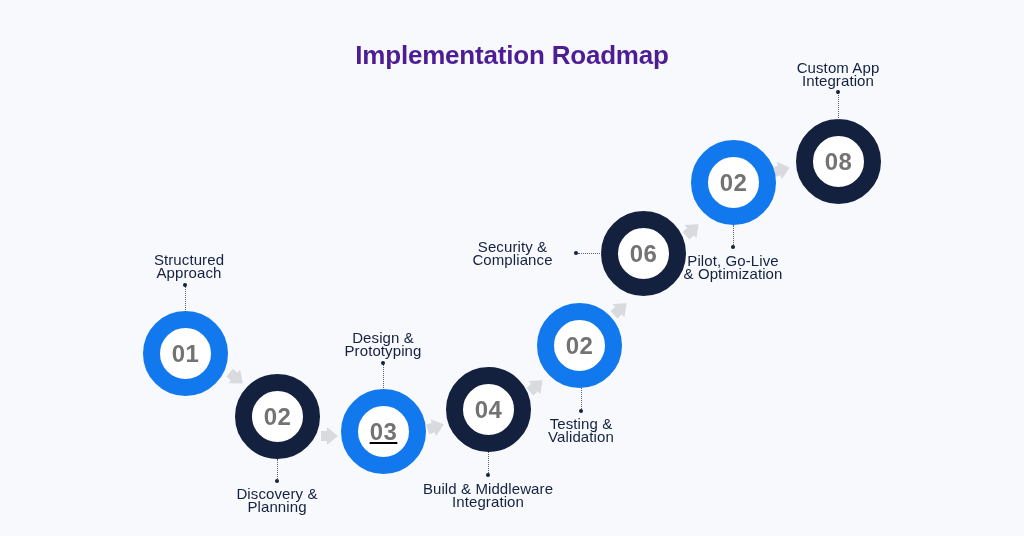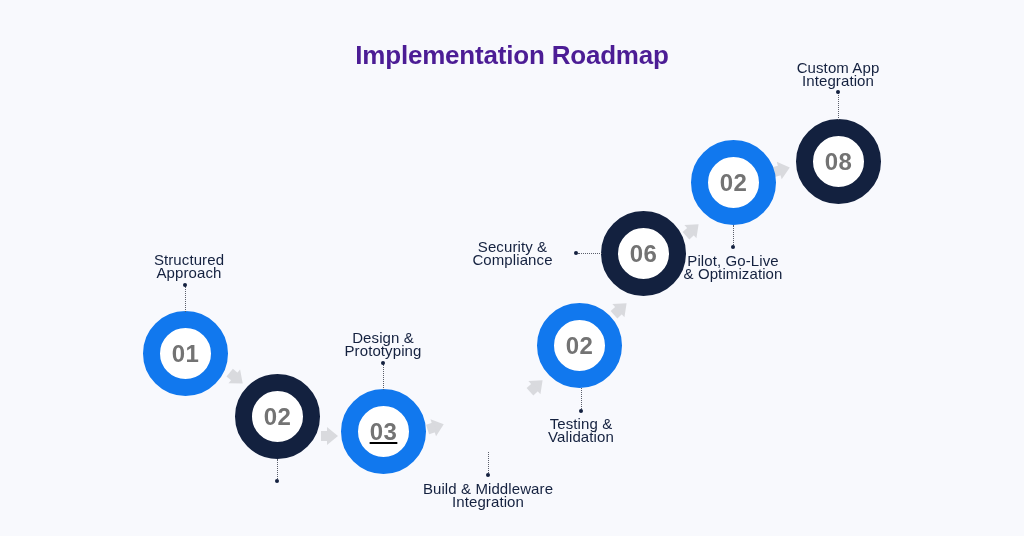--- a/index.html
+++ b/index.html
@@ -124,31 +124,38 @@
   <div class="callout" style="left:129px; top:253px; width:120px;">
     <div>Structured</div>
     <div>Approach</div>
   </div>
 
   <div class="node navy" style="left:235px; top:374px; width:85px; height:85px;">
     <span class="node-num">02</span>
   </div>
   <div class="leader" style="left:277px; top:459px; height:22px;"></div>
   <div class="leader-dot" style="left:275px; top:479px;"></div>
+  <div class="callout" style="left:217px; top:487px; width:120px;">
+    <div>Discovery &amp;</div>
+    <div>Planning</div>
+  </div>
 
   <div class="node blue" style="left:341px; top:389px; width:85px; height:85px;text-decoration:underline;">
     <span class="node-num">03</span>
   </div>
   <div class="leader" style="left:383px; top:364px; height:26px;"></div>
   <div class="leader-dot" style="left:381px; top:361px;"></div>
   <div class="callout" style="left:323px; top:331px; width:120px;">
     <div>Design &amp;</div>
     <div>Prototyping</div>
   </div>
 
+  <div class="node navy" style="left:446px; top:367px; width:85px; height:85px;">
+    <span class="node-num">04</span>
+  </div>
   <div class="leader" style="left:488px; top:452px; height:23px;"></div>
   <div class="leader-dot" style="left:486px; top:473px;"></div>
   <div class="callout" style="left:413px; top:482px; width:150px;">
     <div>Build &amp; Middleware</div>
     <div>Integration</div>
   </div>
 
   <div class="node blue" style="left:537px; top:303px; width:85px; height:85px;">
     <span class="node-num">02</span>
   </div>

